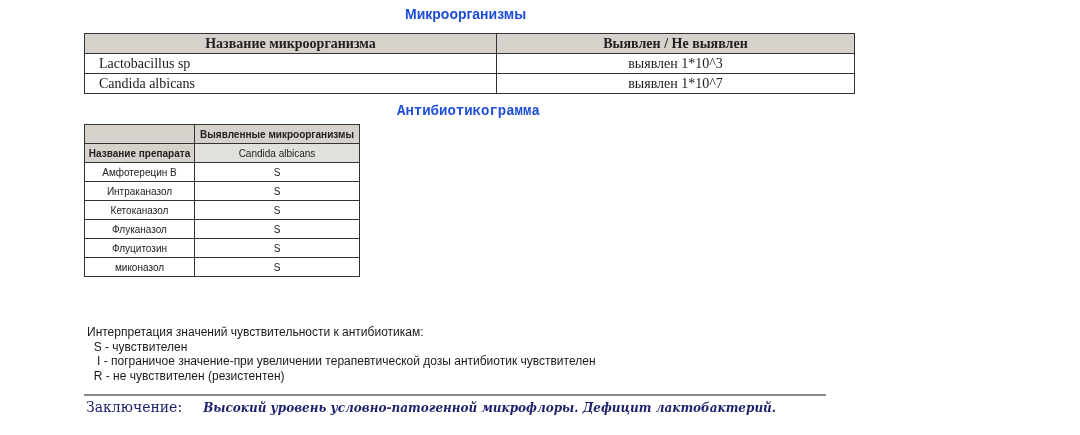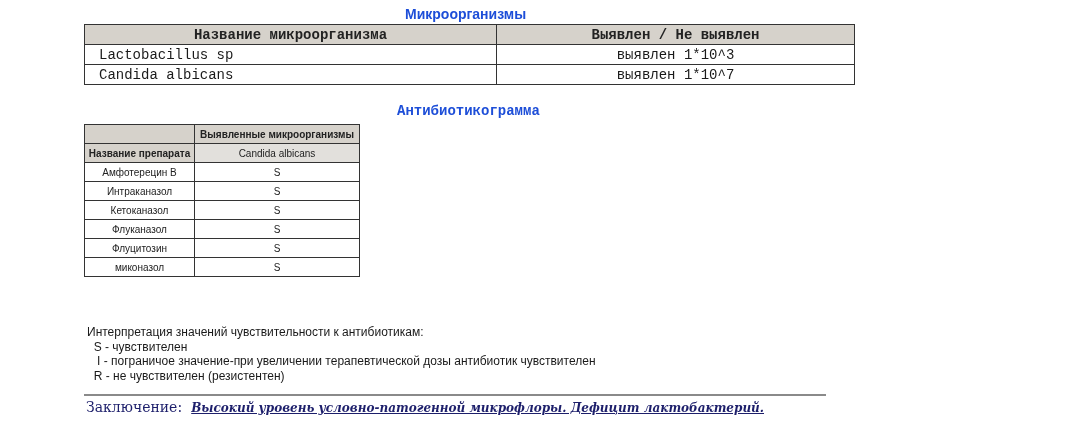--- a/index.html
+++ b/index.html
@@ -1,35 +1,35 @@
 <!DOCTYPE html>
 <html><head>
 <meta charset="utf-8">
 <style>
   html, body { margin:0; padding:0; background:#ffffff; }
   body { width:1080px; height:435px; position:relative; overflow:hidden; color:#1a1a1a; }
   .title { position:absolute; font-family:"Liberation Sans", sans-serif; font-weight:bold; font-size:14px; color:#1d4ed8; }
   #t1 { left:405px; top:6px; }
   #t2 { left:397px; top:103px;font-family:Liberation Mono, monospace; }
   table { border-collapse:collapse; position:absolute; }
-  #micro { left:84px; top:24px; width:771px; font-family:Liberation Mono, monospace; font-size:14px; }
+  #micro { left:84px; top:33px; width:771px; font-family:Liberation Serif, serif; font-size:14px; }
   #micro th { background:#d6d2cb; font-weight:bold; height:19px; padding:0; border:1px solid #333; color:#222; }
   #micro td { height:19px; padding:0 14px; border:1px solid #333; }
   #micro td.c { text-align:center; }
   #ab { left:84px; top:124px; width:276px; font-family:"Liberation Sans", sans-serif; font-size:10px; }
   #ab td, #ab th { border:1px solid #333; height:18px; padding:0; text-align:center; color:#222;margin-top:22px; }
   #ab .hdr { background:#d6d2cb; font-weight:bold; }
   #ab .sub { background:#e2e0dc; font-weight:normal; }
   #ab .c1 { width:109px; }
   .legend { position:absolute; left:87px; top:325px; font-family:"Liberation Sans", sans-serif; font-size:12px; line-height:14.5px; color:#1a1a1a; }
   .legend div { white-space:pre; }
   .rule { position:absolute; left:84px; top:394px; width:742px; height:2px; background:#8a8a8a; }
   .concl { position:absolute; left:86px; top:397px; font-family:"DejaVu Serif", serif; color:#1d1f6b; white-space:nowrap; }
   .concl .lbl { font-weight:normal; font-size:14px; }
-  .concl .txt { font-style:italic; font-weight:bold; font-size:12px; margin-left:4px;text-decoration:underline; }
+  .concl .txt { font-style:italic; font-weight:bold; font-size:12px; margin-left:16px; }
 </style>
 </head>
 <body>
 
 <div class="title" id="t1">Микроорганизмы</div>
 
 <table id="micro">
   <tbody>
       <tr>
     <th style="width:411px">Название микроорганизма</th>

